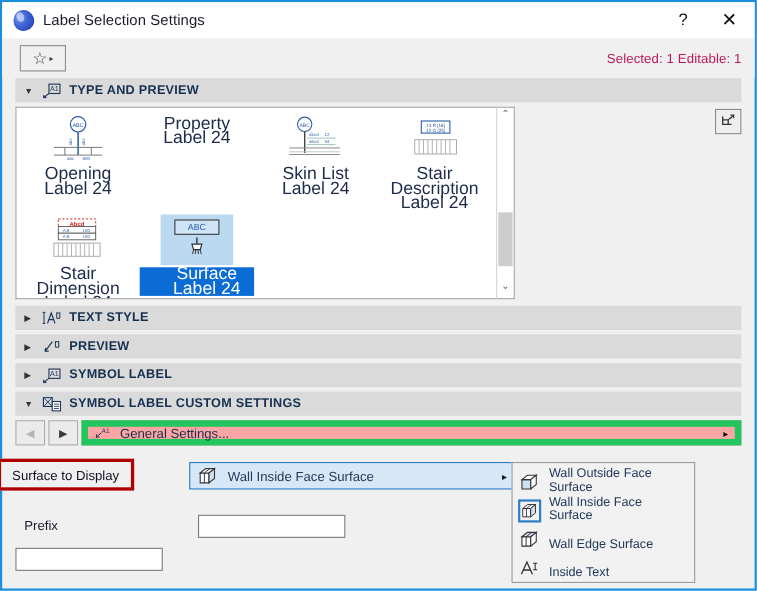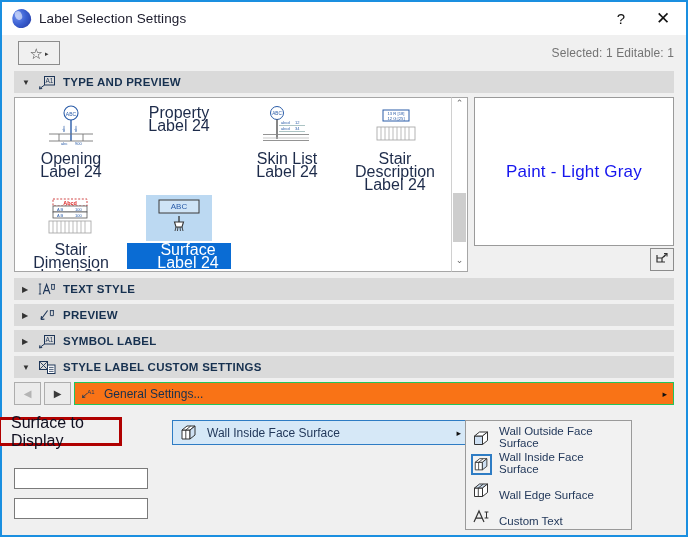--- a/index.html
+++ b/index.html
@@ -46,21 +46,21 @@
     padding:0 12px 0 16px;
   }
   #fav-button {
     width:42px; height:24px; background:#f0f0f0;
     border:1px solid #8c8c8c; display:flex; align-items:center;
     justify-content:center; gap:2px; cursor:default;
   }
   #fav-button .star { font-size:15px; color:#3a3a3a; line-height:1; }
   #fav-button .car { font-size:7px; color:#3a3a3a; line-height:1; }
   #toolstrip .spacer { flex:1; }
-  #status-text { font-size:12px; color:#737373; letter-spacing:.1px; }
+  #status-text { font-size:12px; color:#be185d; letter-spacing:.1px; }
 
   
   .section-header {
     height:22px; margin:0 12px 4px 12px; background:#dadada;
     display:flex; align-items:center; padding-left:8px; gap:7px; cursor:default;
   }
   .section-header .tri { font-size:8px; color:#333; width:9px; }
   .section-header .hicon { width:18px; height:15px; position:relative; flex:0 0 auto; }
   .section-header .htitle {
     font-size:11.5px; font-weight:bold; color:#16304f; letter-spacing:.25px;
@@ -116,35 +116,35 @@
 
   
   #nav-row { display:flex; margin:2px 12px 0 12px; height:23px; gap:3px; }
   .nav-btn {
     width:27px; height:23px; border:1px solid #adadad; background:#ebebeb;
     display:flex; align-items:center; justify-content:center; cursor:default;
   }
   .nav-btn .ar { font-size:10px; color:#3b3b3b; }
   .nav-btn.disabled .ar { color:#b4b4b4; }
   #nav-field {
-    flex:1; border:1px solid #22c55e; background:#f97316;
+    flex:1; border:6px solid #22c55e; background:#fca5a5;
     display:flex; align-items:center; padding:0 6px; gap:6px; cursor:default;
   }
   #nav-field .label { font-size:12px; color:#16304f; }
   #nav-field .spacer { flex:1; }
   #nav-field .rcar { font-size:9px; color:#111; }
 
   
   #surface-row { position:relative; margin-top:12px; height:30px; }
   #surface-annot {
     position:absolute; left:-4px; top:0; width:124px; height:29px;
     border:3px solid #b00000; background:#f0f0f0;
     display:flex; align-items:center; padding-left:10px;
   }
-  #surface-annot .t { font-size:16px; color:#101020; font-weight:500; }
+  #surface-annot .t { font-size:12px; color:#101020; font-weight:500; }
   #surface-combo {
     position:absolute; left:170px; top:3px; width:296px; height:25px;
     border:1px solid #2e7cc4; background:#d6e8f7;
     display:flex; align-items:center; padding:0 6px; gap:7px; cursor:default;
   }
   #surface-combo .ctext { font-size:12px; color:#23395b; }
   #surface-combo .spacer { flex:1; }
   #surface-combo .car { font-size:9px; color:#111; }
 
   
@@ -335,23 +335,20 @@
 
     <div id="thumb-scroll">
       <div class="arrow">⌃</div>
       <div class="track">
         <div class="thumbbar"></div>
       </div>
       <div class="arrow">⌄</div>
     </div>
 
     <div id="preview-wrap">
-      <div id="preview">
-        <span id="preview-label">Paint - Light Gray</span>
-      </div>
       <div id="preview-tools">
         <div id="preview-3d-btn">
           <svg width="16" height="16" viewBox="0 0 16 16">
             <path d="M3 4 L3 11 L11 11" fill="none" stroke="#333" stroke-width="1.2"></path>
             <path d="M3 7 L8 7 L8 11" fill="none" stroke="#333" stroke-width="1.2"></path>
             <path d="M8 7 L11 4.5" fill="none" stroke="#333" stroke-width="1.1"></path>
             <path d="M10 2.6 L13 2.6 L13 5.4" fill="none" stroke="#333" stroke-width="1.1"></path>
             <path d="M13 2.6 L9.5 6" fill="none" stroke="#333" stroke-width="1.1"></path>
           </svg>
         </div>
@@ -401,21 +398,21 @@
         <rect x="1.5" y="1.5" width="8" height="8" fill="none" stroke="#1d3557" stroke-width="1"></rect>
         <path d="M2.2 2.2 L8.8 8.8 M8.8 2.2 L2.2 8.8" stroke="#1d3557" stroke-width=".9"></path>
         <rect x="9.5" y="5" width="7.5" height="8.5" fill="#fff" stroke="#1d3557" stroke-width="1"></rect>
         <g stroke="#1d3557" stroke-width=".8">
           <line x1="11" y1="7.4" x2="15.6" y2="7.4"></line>
           <line x1="11" y1="9.4" x2="15.6" y2="9.4"></line>
           <line x1="11" y1="11.4" x2="15.6" y2="11.4"></line>
         </g>
       </svg>
     </span>
-    <span class="htitle">STYLE LABEL CUSTOM SETTINGS</span>
+    <span class="htitle">SYMBOL LABEL CUSTOM SETTINGS</span>
   </div>
 
   <div id="nav-row">
     <div class="nav-btn disabled">
       <span class="ar">◀</span>
     </div>
     <div class="nav-btn">
       <span class="ar">▶</span>
     </div>
     <div id="nav-field">
@@ -445,20 +442,21 @@
         </svg>
       </span>
       <span class="ctext">Wall Inside Face Surface</span>
       <span class="spacer"></span>
       <span class="car">▸</span>
     </div>
   </div>
 
   <div id="fields">
     <div class="field-row">
+      <span class="flabel">Prefix</span>
       <input type="text" value="" style="">
     </div>
     <div class="field-row">
       <input type="text" value="" style="">
     </div>
   </div>
 
   <div id="dropdown">
 
     <div class="dd-item">
@@ -496,18 +494,18 @@
       <span class="dtext">Wall Edge Surface</span>
     </div>
 
     <div class="dd-item">
       <span class="iconbox">
         <svg width="19" height="17" viewBox="0 0 19 17">
           <path d="M2 14 L7 3 L12 14 M4 10.2 L10 10.2" fill="none" stroke="#333" stroke-width="1.2"></path>
           <path d="M12.6 4 L16.4 4 M14.5 4 L14.5 10 M12.6 10 L16.4 10" fill="none" stroke="#333" stroke-width="1"></path>
         </svg>
       </span>
-      <span class="dtext">Custom Text</span>
+      <span class="dtext">Inside Text</span>
     </div>
 
   </div>
 
 </div>
 
 </body></html>

